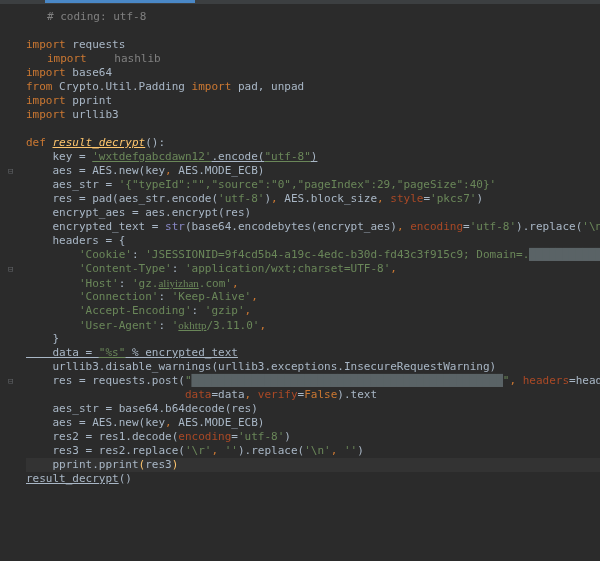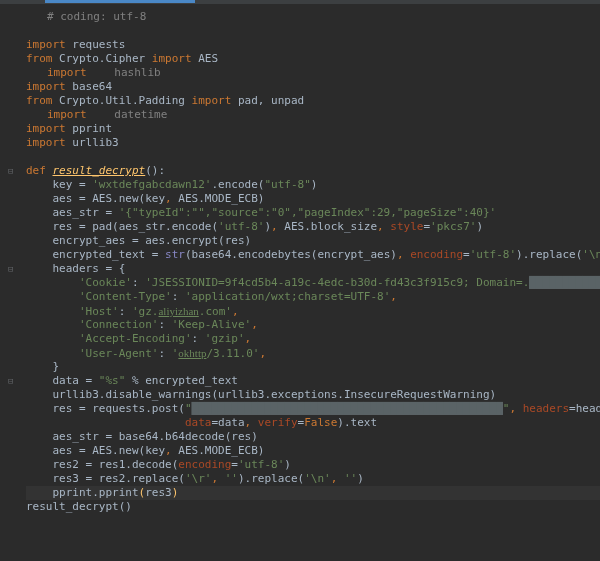--- a/index.html
+++ b/index.html
@@ -44,21 +44,21 @@
     }
     .line { white-space: pre; height: 14px; }
     .comment { color: #808080; margin-left: 21px; }
     .keyword { color: #cc7832; }
     .string { color: #6a8759; }
     .func-name { color: #ffc66d; }
     .func-decl { color: #ffc66d; font-style: italic; text-decoration: underline; }
     .builtin { color: #8888c6; }
     .kwarg { color: #aa4926; }
     .text { color: #a9b7c6; }
-    .underline { }
+    .underline { text-decoration: underline; }
     .hl { text-decoration: underline; font-family: Liberation Serif, serif; }
     .redacted { background:#5a6366; color:#5a6366; border-radius:1px; }
     .caret-hl { background: rgba(255,255,255,0.04); }
   </style>
 </head>
 <body>
 
 <div class="tab-bar">
   <div class="tab-active"></div>
 </div>
@@ -66,25 +66,23 @@
 <div class="editor">
   <div class="gutter">
     <span class="fold" style="top:154px">⊟</span>
     <span class="fold" style="top:252px">⊟</span>
     <span class="fold" style="top:364px">⊟</span>
   </div>
 
   <div class="line"><span class="comment"># coding: utf-8</span></div>
   <div class="line"></div>
   <div class="line"><span class="keyword">import</span><span class="text"> requests</span></div>
-  <div class="line"><span class="keyword">from</span><span class="text"> Crypto.Cipher </span><span class="keyword">import</span><span class="text"> AES</span></div>
   <div class="line"><span class="keyword comment">import</span><span class="comment"> hashlib</span></div>
   <div class="line"><span class="keyword">import</span><span class="text"> base64</span></div>
   <div class="line"><span class="keyword">from</span><span class="text"> Crypto.Util.Padding </span><span class="keyword">import</span><span class="text"> pad</span><span class="text">, </span><span class="text">unpad</span></div>
-  <div class="line"><span class="keyword comment">import</span><span class="comment"> datetime</span></div>
   <div class="line"><span class="keyword">import</span><span class="text"> pprint</span></div>
   <div class="line"><span class="keyword">import</span><span class="text"> urllib3</span></div>
   <div class="line"></div>
   <div class="line"><span class="keyword">def </span><span class="func-decl">result_decrypt</span><span class="text">():</span></div>
   <div class="line"><span class="text">    key = </span><span class="string underline">'wxtdefgabcdawn12'</span><span class="text underline">.encode(</span><span class="string underline">"utf-8"</span><span class="text underline">)</span></div>
   <div class="line"><span class="text">    aes = AES.new(key</span><span class="keyword">, </span><span class="text">AES.MODE_ECB)</span></div>
   <div class="line"><span class="text">    aes_str = </span><span class="string">'{"typeId":"","source":"0","pageIndex":29,"pageSize":40}'</span></div>
   <div class="line"><span class="text">    res = pad(aes_str.encode(</span><span class="string">'utf-8'</span><span class="text">)</span><span class="keyword">, </span><span class="text">AES.block_size</span><span class="keyword">, </span><span class="kwarg">style</span><span class="text">=</span><span class="string">'pkcs7'</span><span class="text">)</span></div>
   <div class="line"><span class="text">    encrypt_aes = aes.encrypt(res)</span></div>
   <div class="line"><span class="text">    encrypted_text = </span><span class="builtin">str</span><span class="text">(base64.encodebytes(encrypt_aes)</span><span class="keyword">, </span><span class="kwarg">encoding</span><span class="text">=</span><span class="string">'utf-8'</span><span class="text">).replace(</span><span class="string">'\n'</span></div>

